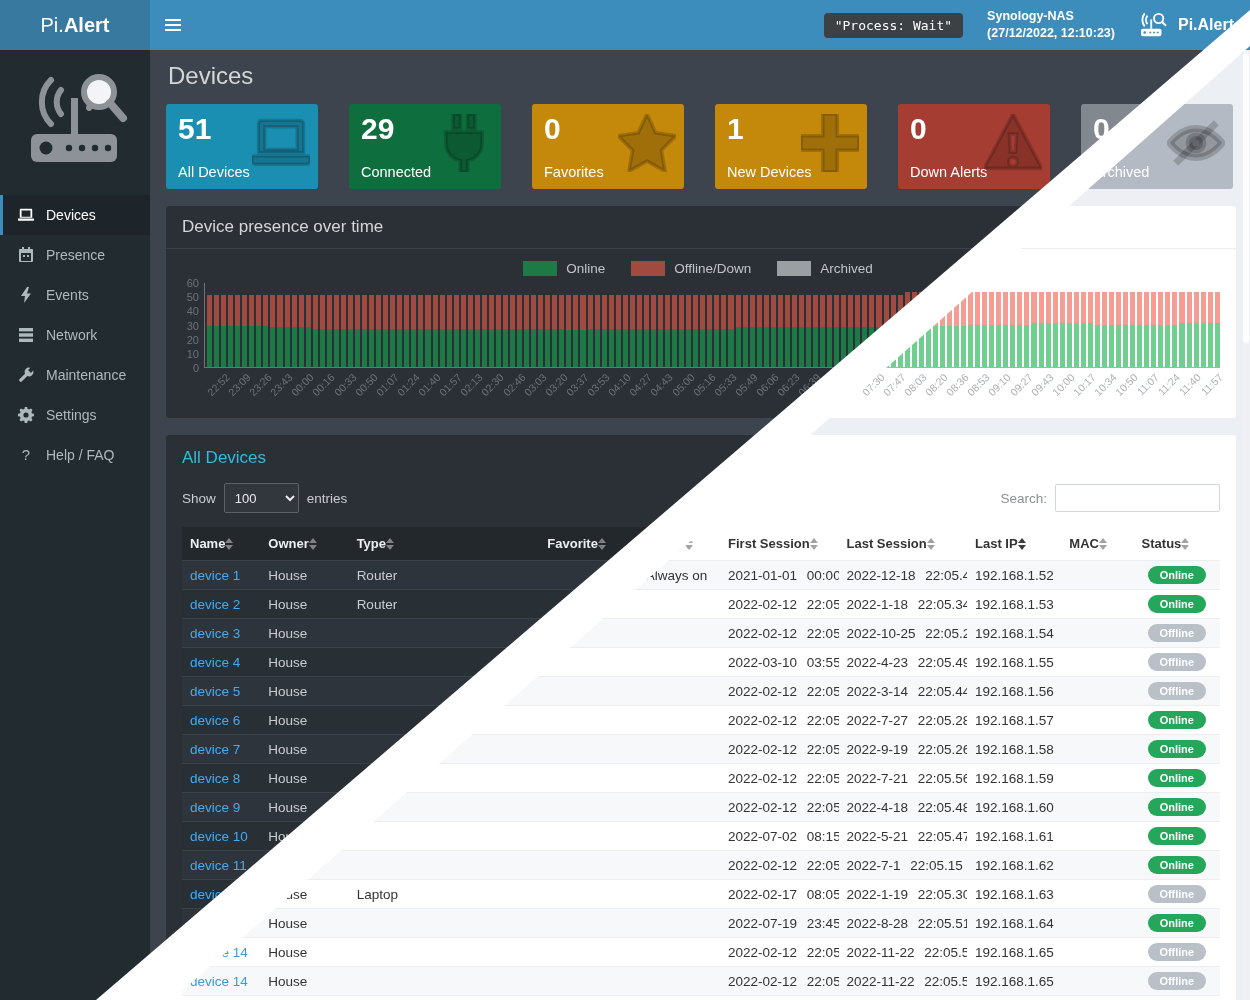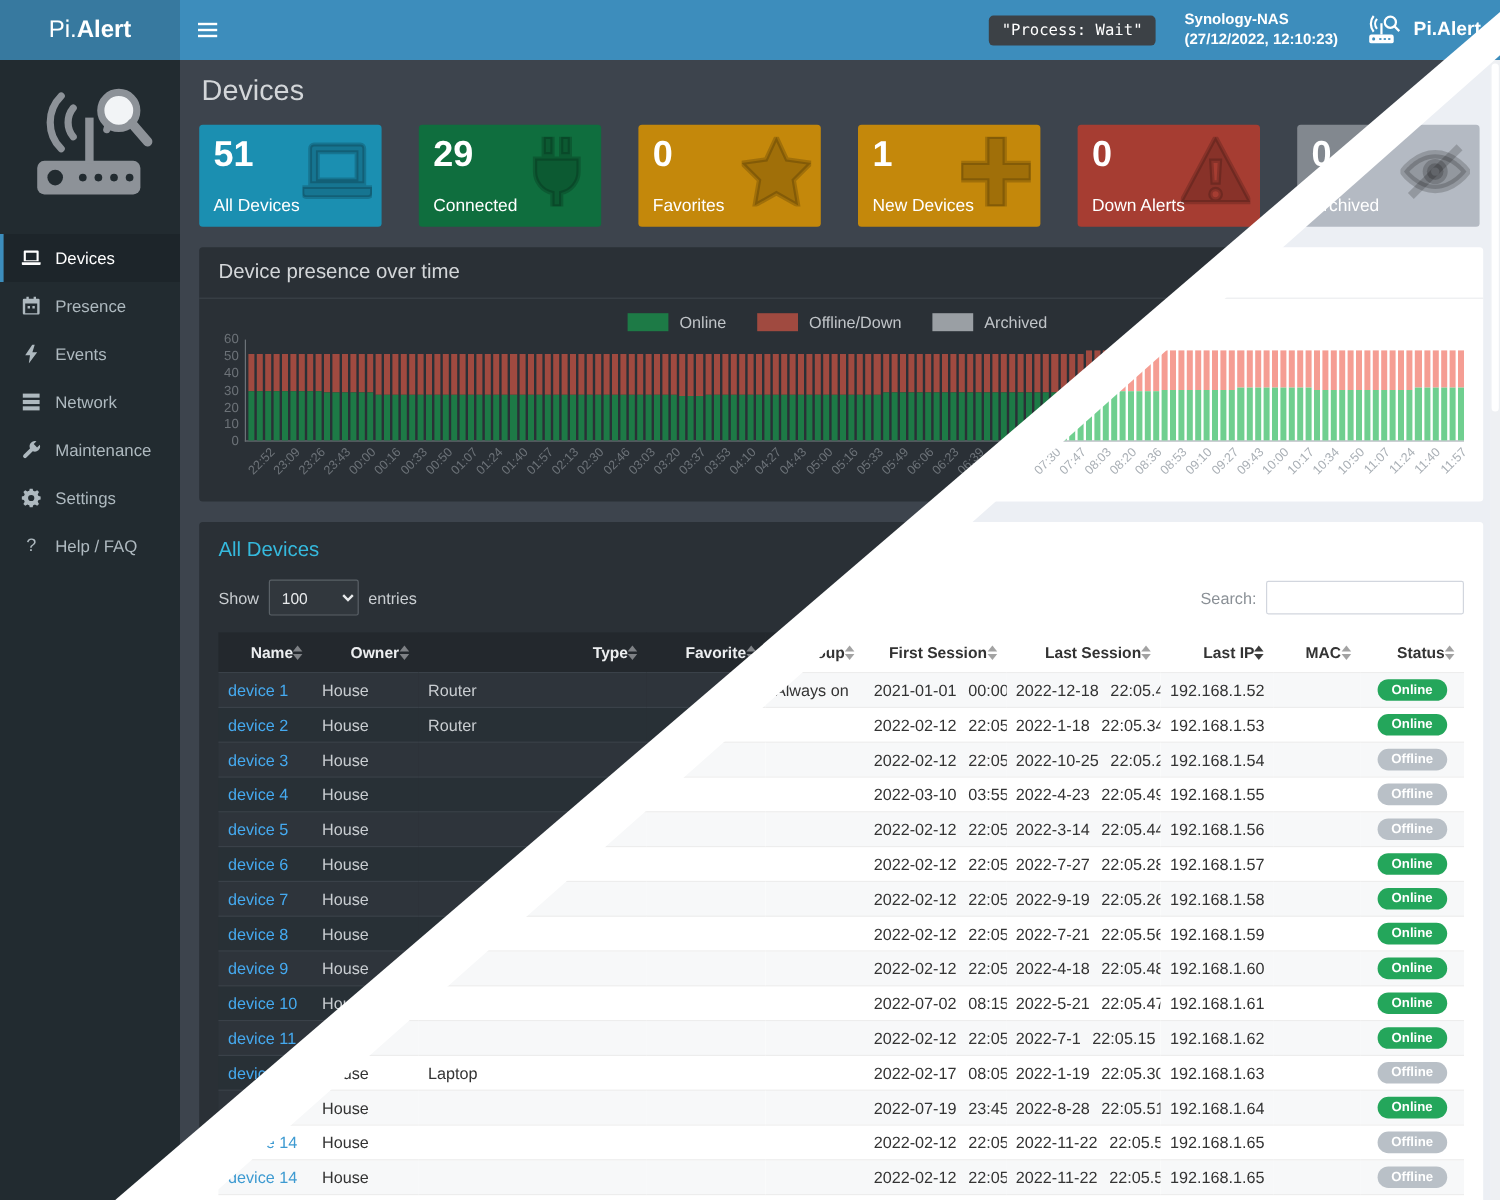--- a/index.html
+++ b/index.html
@@ -104,21 +104,21 @@
   .length-select { margin:0 8px; background:var(--ctl-bg); color:var(--ctl-text);
                    border:1px solid var(--ctl-border); border-radius:2px; height:30px; width:75px;
                    font-size:13px; padding:0 6px; }
   .search-wrap { margin-left:auto; display:flex; align-items:center; gap:8px; color:var(--muted); }
   .search-input { width:165px; height:28px; border:1px solid var(--ctl-border); background:var(--ctl-bg);
                   border-radius:2px; padding:0 6px; color:var(--ctl-text); font-size:13px; }
 
   table { width:100%; border-collapse:collapse; table-layout:fixed; margin-top:14px; font-size:13.5px; }
   thead th { background:var(--table-head-bg); color:var(--table-head-text); text-align:left;
              font-size:13px; padding:9px 8px; border-bottom:1px solid var(--row-border); cursor:pointer; }
-  .th-inner { display:flex; align-items:center; justify-content:flex-end; }
+  .th-inner { display:flex; align-items:center; justify-content:flex-start; }
   .sort-icon { display:inline-flex; flex-direction:column; gap:2px; opacity:.45; }
   .sort-icon i { display:block; width:0; height:0; border-left:4px solid transparent;
                  border-right:4px solid transparent; }
   .sort-icon .up { border-bottom:5px solid var(--table-head-text); }
   .sort-icon .dn { border-top:5px solid var(--table-head-text); }
   th.sorted .sort-icon { opacity:.95; }
   tbody td { height:29px; padding:4px 8px; border-bottom:1px solid var(--row-border);
              color:var(--text); overflow:hidden; white-space:nowrap; }
   tbody tr:nth-child(odd) td { background:var(--row-odd); }
   tbody tr:nth-child(even) td { background:var(--row-even); }

